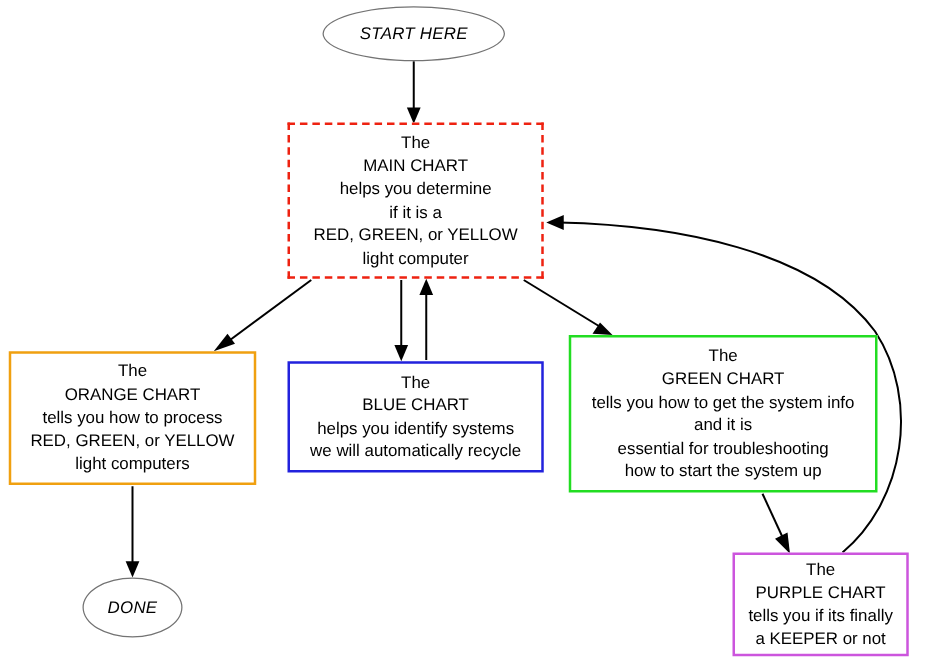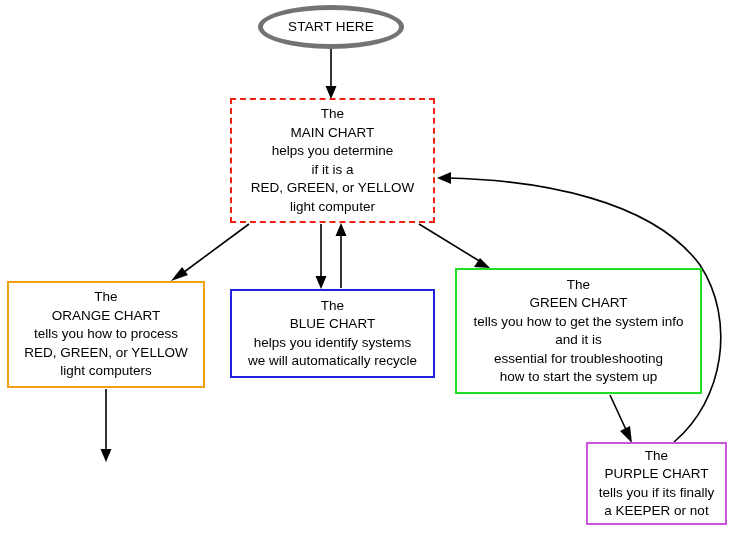--- a/index.html
+++ b/index.html
@@ -30,23 +30,24 @@
   }
   .boxnode {
     border-style: solid;
     border-width: 2px;
   }
   .dashednode {
     border-style: dashed;
     border-width: 2px;
   }
   .ellipsenode {
-    border: 5px solid #737373;
+    border: 1px solid #737373;
     border-radius: 50%;
     letter-spacing: 0.2px;
+    font-style: italic;
   }
   svg.edges {
     position: absolute;
     left: 0;
     top: 0;
     width: 741px;
     height: 533px;
     pointer-events: none;
   }
   .edge-path {
@@ -144,14 +145,17 @@
 how to start the system up</span>
   </div>
 
   <div class="node boxnode" style="left:586px; top:442px; width:141px; height:83px; border-color:#cc55dd;">
     <span>The
 PURPLE CHART
 tells you if its finally
 a KEEPER or not</span>
   </div>
 
+  <div class="node ellipsenode" style="left:66px; top:462px; width:80px; height:48px;">
+    <span>DONE</span>
+  </div>
 
 </div>
 
 </body></html>

